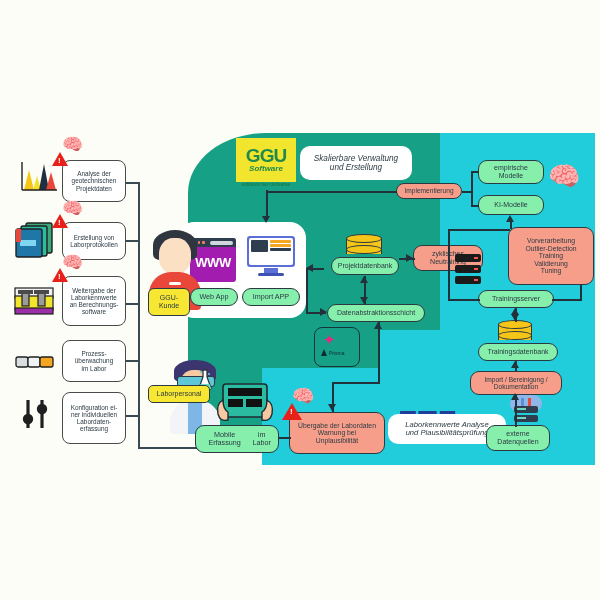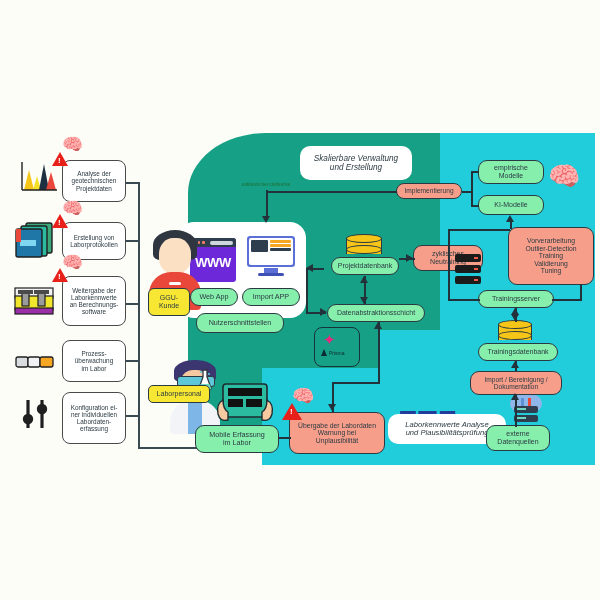--- a/index.html
+++ b/index.html
@@ -75,21 +75,21 @@
   }
   .micro{position:absolute;left:512px;top:430px;font-size:9px;color:#4fd4de;letter-spacing:.5px;}
 
   
   .app-card{
     position:absolute;left:178px;top:222px;width:128px;height:96px;
     background:#fff;border-radius:16px;
   }
   .www{
     position:absolute;left:190px;top:238px;width:46px;height:44px;
-    background:#6d28d9;border-radius:3px;overflow:hidden;
+    background:#a21caf;border-radius:3px;overflow:hidden;
   }
   .www .bar{height:9px;background:#2e3e4e;display:flex;align-items:center;padding:0 3px;gap:2px;}
   .www .dot{width:2.5px;height:2.5px;border-radius:50%;background:#fc7b62;}
   .www .urlbar{flex:1;height:4px;background:#cfd6dd;border-radius:2px;margin-left:3px;}
   .www .txt{font-size:13px;font-weight:bold;color:#fff;text-align:center;margin-top:8px;letter-spacing:-.5px;}
 
   .monitor{position:absolute;left:247px;top:236px;width:48px;height:42px;}
   .monitor .scr{width:48px;height:31px;background:#5b6fd6;border-radius:3px;padding:2px;box-sizing:border-box;}
   .monitor .inner{background:#fff;width:100%;height:100%;border-radius:2px;display:flex;gap:2px;padding:2px;box-sizing:border-box;}
   .monitor .img{width:17px;height:12px;background:#2e3e4e;border-radius:1px;}
@@ -139,20 +139,24 @@
 <body>
 
 <div id="canvas">
 
   <div class="panel-green"></div>
   <div class="panel-green-lower"></div>
   <div class="panel-cyan"></div>
   <div class="panel-cyan-notch"></div>
   <div class="panel-cyan-lower"></div>
 
+  <div class="ggu-logo">
+    <div class="g1">GGU</div>
+    <div class="g2">Software</div>
+  </div>
   <div class="ggu-sub">exklusiv bei civilserve</div>
 
   <div class="node n-plain" style="left:300px;top:146px;width:112px;height:34px;flex-direction:column;font-size:8.2px;color:#2b3a42;">
     <span>Skalierbare Verwaltung</span>
     <span>und Erstellung</span>
   </div>
 
   <div class="ftz">FTZ</div>
   <div class="node n-plain" style="left:388px;top:414px;width:118px;height:30px;flex-direction:column;font-size:7.6px;">
     <span>Laborkennwerte Analyse</span>
@@ -311,22 +315,21 @@
       <rect x="14" y="6" width="34" height="8" fill="#111111"></rect>
       <rect x="14" y="17" width="15" height="8" fill="#111111"></rect>
       <rect x="32" y="17" width="16" height="8" fill="#111111"></rect>
       <path d="M9 18 Q2 22 4 32 Q6 40 14 38 L14 30 Q9 27 9 18 Z" fill="#f6c9a0" stroke="#1f2b30" stroke-width="1.4"></path>
       <path d="M53 18 Q60 22 58 32 Q56 40 48 38 L48 30 Q53 27 53 18 Z" fill="#f6c9a0" stroke="#1f2b30" stroke-width="1.4"></path>
     </svg>
   </div>
 
   <div class="node n-lime" style="left:190px;top:288px;width:48px;height:18px;font-size:7.2px;">Web App</div>
   <div class="node n-lime" style="left:242px;top:288px;width:58px;height:18px;font-size:7.2px;">Import APP</div>
-  <div class="node n-lime" style="left:196px;top:313px;width:88px;height:20px;font-size:7.2px;">Nutzerschnittstellen</div>
-  <div class="node n-lime" style="left:195px;top:425px;width:84px;height:28px;flex-direction:column;font-size:7.2px;">
+  <div class="node n-lime" style="left:195px;top:425px;width:84px;height:28px;flex-direction:row;font-size:7.2px;">
     <span>Mobile Erfassung</span>
     <span>im Labor</span>
   </div>
 
   <div class="cyl" style="left:346px;top:234px;width:36px;height:22px;">
     <div class="body"></div>
       <div class="bot"></div>
       <div class="top"></div>
   </div>
   <div class="node n-lime" style="left:331px;top:257px;width:68px;height:18px;font-size:7px;">Projektdatenbank</div>

